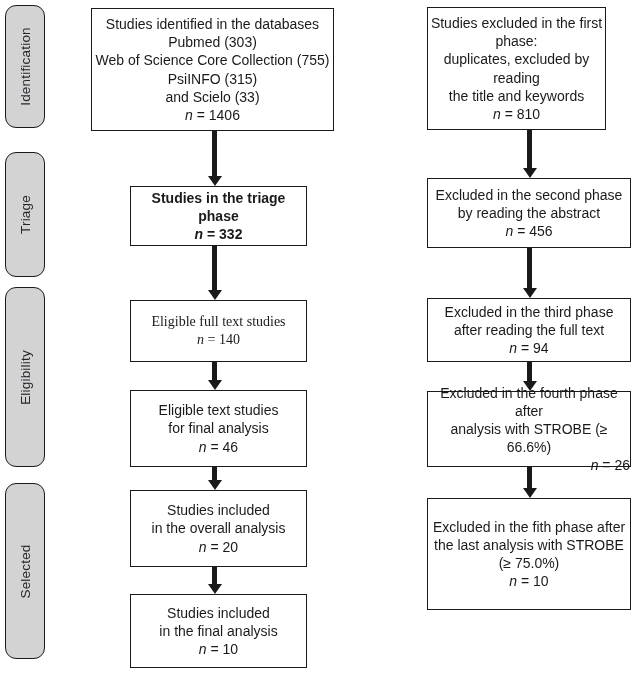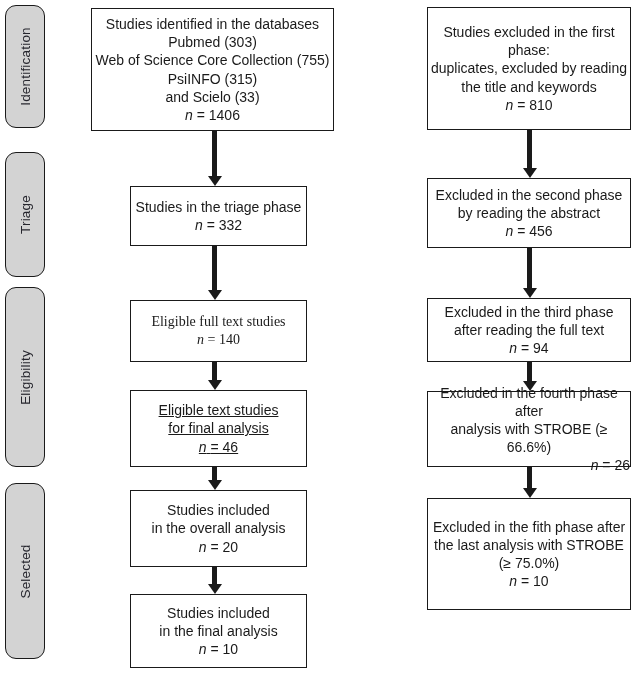--- a/index.html
+++ b/index.html
@@ -89,31 +89,31 @@
     <div>
       <div>Studies identified in the databases</div>
       <div>Pubmed (303)</div>
       <div>Web of Science Core Collection (755)</div>
       <div>PsiINFO (315)</div>
       <div>and Scielo (33)</div>
     </div>
     <div class="nline"><span class="it">n</span> <span>= 1406</span></div>
   </div>
 
-  <div class="box" style="left:130px;top:186px;width:177px;height:60px;">
+  <div class="box" style="left:130px;top:186px;width:177px;height:60px;font-weight:bold;">
     <div>Studies in the triage phase</div>
     <div class="nline"><span class="it">n</span> <span>= 332</span></div>
   </div>
 
   <div class="box" style="left:130px;top:300px;width:177px;height:62px;font-family:Liberation Serif, serif;">
     <div>Eligible full text studies</div>
     <div class="nline"><span class="it">n</span> <span>= 140</span></div>
   </div>
 
-  <div class="box" style="left:130px;top:390px;width:177px;height:77px;text-decoration:underline;">
+  <div class="box" style="left:130px;top:390px;width:177px;height:77px;">
     <div>
       <div>Eligible text studies</div>
       <div>for final analysis</div>
     </div>
     <div class="nline"><span class="it">n</span> <span>= 46</span></div>
   </div>
 
   <div class="box" style="left:130px;top:490px;width:177px;height:77px;">
     <div>
       <div>Studies included</div>
@@ -123,21 +123,21 @@
   </div>
 
   <div class="box" style="left:130px;top:594px;width:177px;height:74px;">
     <div>
       <div>Studies included</div>
       <div>in the final analysis</div>
     </div>
     <div class="nline"><span class="it">n</span> <span>= 10</span></div>
   </div>
 
-  <div class="box" style="left:427px;top:7px;width:204px;height:123px;">
+  <div class="box" style="left:427px;top:7px;width:179px;height:123px;">
     <div>
       <div>Studies excluded in the first phase:</div>
       <div>duplicates, excluded by reading</div>
       <div>the title and keywords</div>
     </div>
     <div class="nline"><span class="it">n</span> <span>= 810</span></div>
   </div>
 
   <div class="box" style="left:427px;top:178px;width:204px;height:70px;">
     <div>

